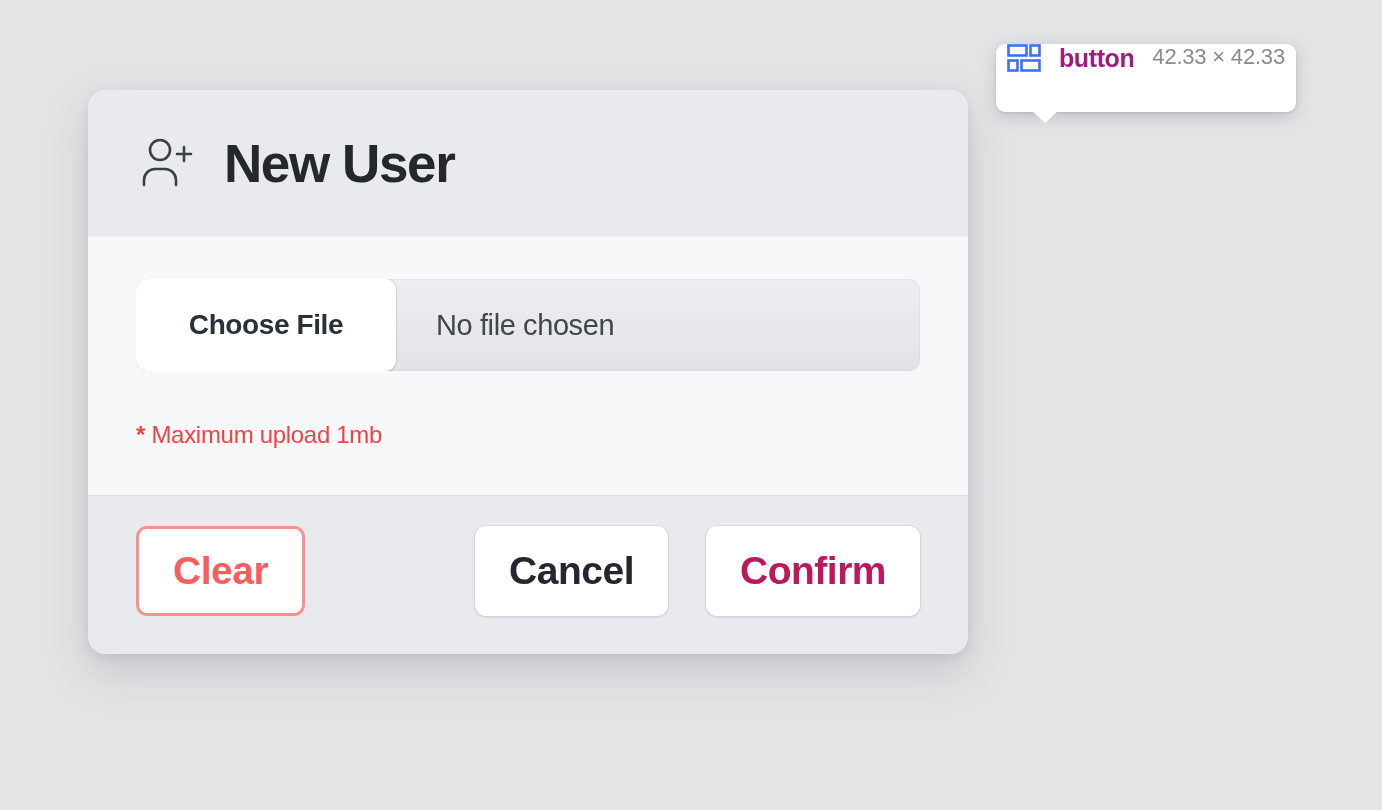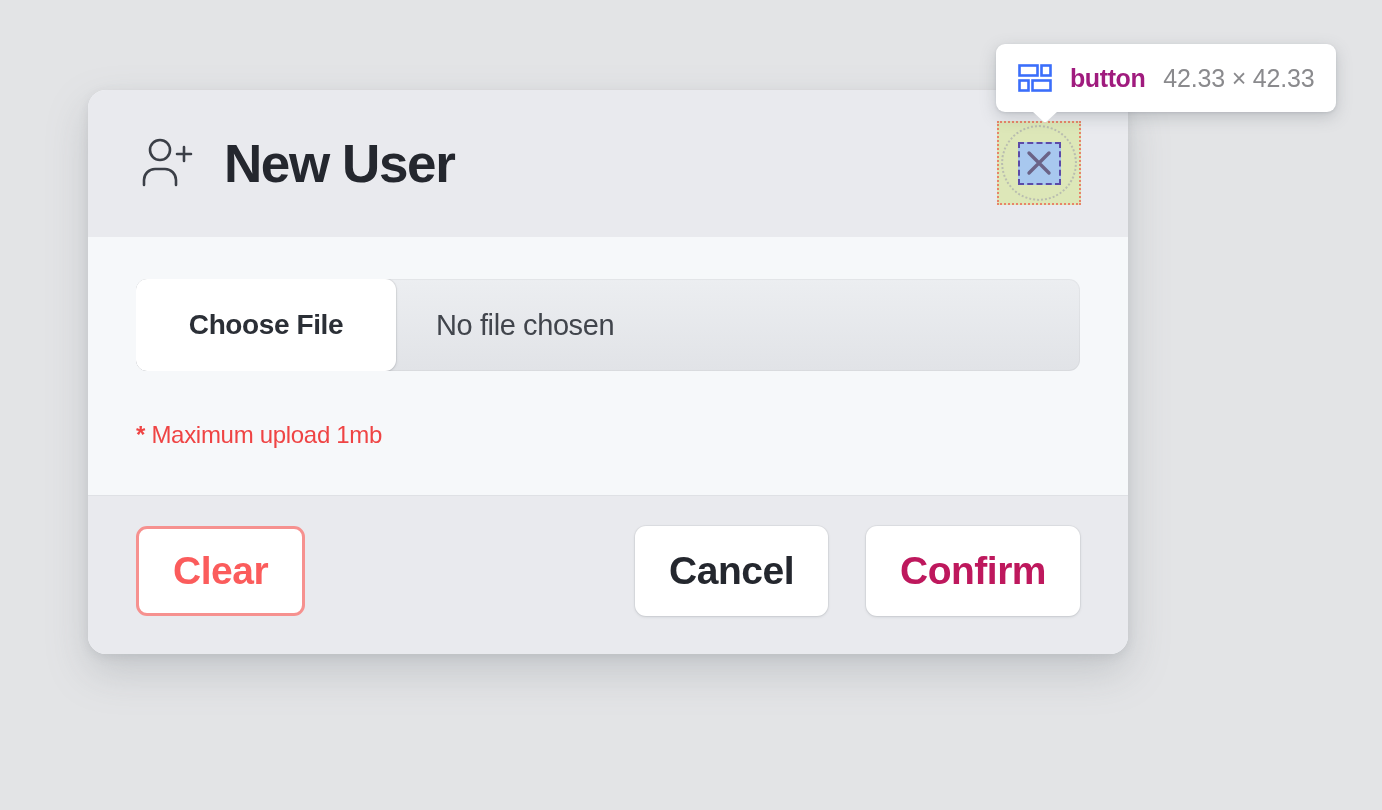--- a/index.html
+++ b/index.html
@@ -14,21 +14,21 @@
     position: relative;
     overflow: hidden;
     -webkit-font-smoothing: antialiased;
   }
 
   
   .modal-card {
     position: absolute;
     left: 88px;
     top: 90px;
-    width: 1040px;
+    width: 880px;
     border-radius: 18px;
     overflow: hidden;
     box-shadow: 0 18px 42px rgba(120,124,132,0.28),
                 0 3px 10px rgba(120,124,132,0.16);
     background: #f6f8fa;
   }
 
   
   .modal-header {
     background: #e9eaee;
@@ -109,23 +109,23 @@
   .cu-tooltip {
     position: absolute;
     left: 996px;
     top: 44px;
     height: 68px;
     background: #ffffff;
     border-radius: 9px;
     box-shadow: 0 5px 16px rgba(90,95,105,0.26),
                 0 1px 3px rgba(90,95,105,0.16);
     display: flex;
-    align-items: center;
+    align-items: flex-start;
     gap: 18px;
-    padding: 0 22px;
+    padding: 0 11px;
     box-sizing: border-box;
     white-space: nowrap;
   }
   .cu-tooltip::after {
     content: "";
     position: absolute;
     left: 36px;
     bottom: -11px;
     width: 0;
     height: 0;
@@ -140,21 +140,21 @@
     color: #3b6efb;
     flex: none;
   }
   .cu-tag {
     font-size: 25px;
     font-weight: 700;
     color: #a01b7e;
     letter-spacing: -0.4px;
   }
   .cu-dims {
-    font-size: 25px;
+    font-size: 22px;
     font-weight: 400;
     color: #8a8a8d;
     letter-spacing: -0.2px;
   }
 
   
   .modal-body {
     background: #f6f8fa;
     padding: 42px 48px 46px 48px;
     box-sizing: border-box;

